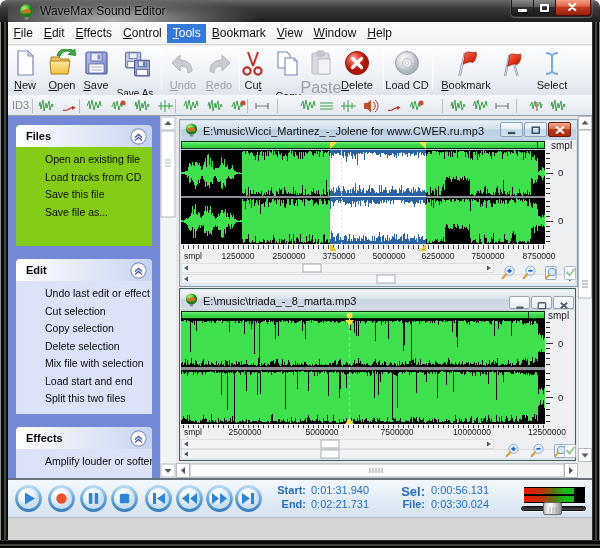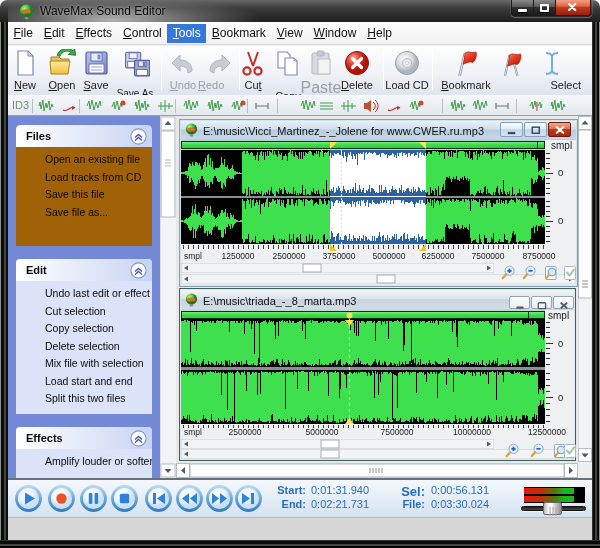--- a/index.html
+++ b/index.html
@@ -101,21 +101,21 @@
       </g>
     </svg>
     <div style="font-size:10px;color:#1a1a1a;margin-top:10px">Save <span style="text-decoration:underline">A</span>s</div>
   </div>
 <div class="abs" style="left:162px;top:49px;width:42px;height:44px;text-align:center">
     <svg width="30" height="29" viewBox="0 0 30 29" style="display:block;margin:0 auto">
       <path d="M24 22c0-7-5-11-12-11v-5l-8 8 8 8v-5c5 0 8 2 8 7z" fill="#c9ccd2" stroke="#b0b4bc" stroke-width="1"></path>
     </svg>
     <div style="font-size:11px;color:#9aa0a8;margin-top:1px"><span style="text-decoration:underline">U</span>ndo</div>
   </div>
-<div class="abs" style="left:198px;top:49px;width:42px;height:44px;text-align:left">
+<div class="abs" style="left:198px;top:49px;width:42px;height:44px;text-align:center">
     <svg width="30" height="29" viewBox="0 0 30 29" style="display:block;margin:0 auto">
       <path d="M6 22c0-7 5-11 12-11v-5l8 8-8 8v-5c-5 0-8 2-8 7z" fill="#c9ccd2" stroke="#b0b4bc" stroke-width="1"></path>
     </svg>
     <div style="font-size:11px;color:#9aa0a8;margin-top:1px"><span style="text-decoration:underline">R</span>edo</div>
   </div>
 <div class="abs" style="left:236px;top:49px;width:34px;height:44px;text-align:center">
     <svg width="30" height="29" viewBox="0 0 30 29" style="display:block;margin:0 auto">
       <path d="M10 3l5 14M20 3l-5 14" stroke="#c03028" stroke-width="2" fill="none"></path>
       <circle cx="9" cy="22" r="3.6" fill="none" stroke="#c03028" stroke-width="2.2"></circle>
       <circle cx="20" cy="22" r="3.6" fill="none" stroke="#c03028" stroke-width="2.2"></circle>
@@ -183,21 +183,21 @@
     <div style="font-size:11px;color:#1a1a1a;margin-top:1px"><span style="text-decoration:underline">B</span>ookmark</div>
   </div>
 <div class="abs" style="left:484px;top:49px;width:58px;height:44px;text-align:center">
     <svg width="30" height="29" viewBox="0 0 30 29" style="display:block;margin:0 auto">
       <path d="M7 27l4.5-21M19.5 27l-3.5-13" stroke="#8890a0" stroke-width="2.2"></path>
       <path d="M7 27l4.5-21M19.5 27l-3.5-13" stroke="#eef1f6" stroke-width=".8"></path>
       <path d="M11.5 6c3.5-2.6 6.5 0.9 11-1.1 1.2 3.2-0.3 8.2-3.2 10.6-3.6-1.7-6.2 0.8-9.8 1.6 1.5-3.6 1.6-7.5 2-11.1z" fill="url(#flg)" stroke="#9e1808" stroke-width=".7"></path>
     </svg>
     <div style="font-size:17px;color:#1a1a1a;margin-top:19px"><span style="text-decoration:underline">R</span>egion</div>
   </div>
-<div class="abs" style="left:523px;top:49px;width:58px;height:44px;text-align:right">
+<div class="abs" style="left:523px;top:49px;width:58px;height:44px;text-align:center">
     <svg width="30" height="29" viewBox="0 0 30 29" style="display:block;margin:0 auto">
       <path d="M9 4c3 0 5 1 6 2.5C16 5 18 4 21 4M9 25c3 0 5-1 6-2.5 1 1.5 3 2.5 6 2.5M15 6.5v16" stroke="#7aaad8" stroke-width="2" fill="none"></path>
     </svg>
     <div style="font-size:11px;color:#1a1a1a;margin-top:1px">Select</div>
   </div>
 <div class="abs" style="left:161px;top:50px;width:1px;height:40px;background:#c2c8d2;border-right:1px solid #fff"></div>
 <div class="abs" style="left:239px;top:50px;width:1px;height:40px;background:#c2c8d2;border-right:1px solid #fff"></div>
 <div class="abs" style="left:383px;top:50px;width:1px;height:40px;background:#c2c8d2;border-right:1px solid #fff"></div>
 <div class="abs" style="left:432px;top:50px;width:1px;height:40px;background:#c2c8d2;border-right:1px solid #fff"></div>
 <div class="abs" style="left:8px;top:95px;width:584px;height:21px;background:linear-gradient(#f6f8fa,#e3e8ef);border-bottom:1px solid #98a0ac"></div>
@@ -276,21 +276,21 @@
 <div class="abs" style="left:32px;top:99px;width:1px;height:14px;background:#b8bec8"></div>
 <div class="abs" style="left:79px;top:99px;width:1px;height:14px;background:#b8bec8"></div>
 <div class="abs" style="left:175px;top:99px;width:1px;height:14px;background:#b8bec8"></div>
 <div class="abs" style="left:247px;top:99px;width:1px;height:14px;background:#b8bec8"></div>
 <div class="abs" style="left:277px;top:99px;width:1px;height:14px;background:#b8bec8"></div>
 <div class="abs" style="left:442px;top:99px;width:1px;height:14px;background:#b8bec8"></div>
 <div class="abs" style="left:516px;top:99px;width:1px;height:14px;background:#b8bec8"></div>
 <div class="abs" style="left:8px;top:116px;width:584px;height:363px;background:#b8bcc2"></div>
 <div class="abs" style="left:176px;top:116px;width:416px;height:363px;background:#e8e8e8"></div>
 <div class="abs" style="left:8px;top:116px;width:152px;height:362px;background:#7489d6"></div>
-<div class="abs" style="left:16px;top:125px;width:136px;height:121px;background:#a16207;border-radius:4px 4px 0 0;overflow:hidden">
+<div class="abs" style="left:16px;top:125px;width:136px;height:121px;background:#84cc16;border-radius:4px 4px 0 0;overflow:hidden">
     <div style="height:22px;background:linear-gradient(90deg,#ffffff,#c7d3f2);border-radius:4px 4px 0 0;position:relative">
       <div style="font-size:11px;font-weight:bold;color:#0a0a0a;padding:5px 0 0 10px">Files</div>
       <svg style="position:absolute;right:5px;top:3px" width="17" height="17" viewBox="0 0 17 17">
         <circle cx="8.5" cy="8.5" r="7.6" fill="#fff" stroke="#8898c8" stroke-width="1.2"></circle>
         <path d="M5 9.5l3.5-3 3.5 3M5 12.5l3.5-3 3.5 3" stroke="#4858a8" stroke-width="1.4" fill="none"></path>
       </svg>
     </div>
     <div style="padding:4px 0 0 0">
       <div style="font-size:10.5px;color:#0a0a0a;line-height:17.5px;padding-left:29px;white-space:nowrap">Open an existing file</div>
       <div style="font-size:10.5px;color:#0a0a0a;line-height:17.5px;padding-left:29px;white-space:nowrap">Load tracks from CD</div>

